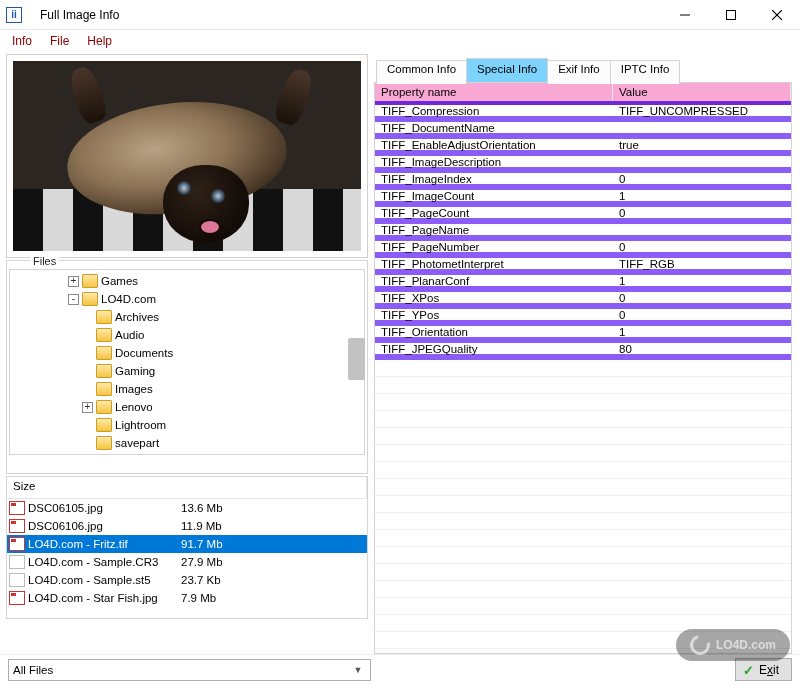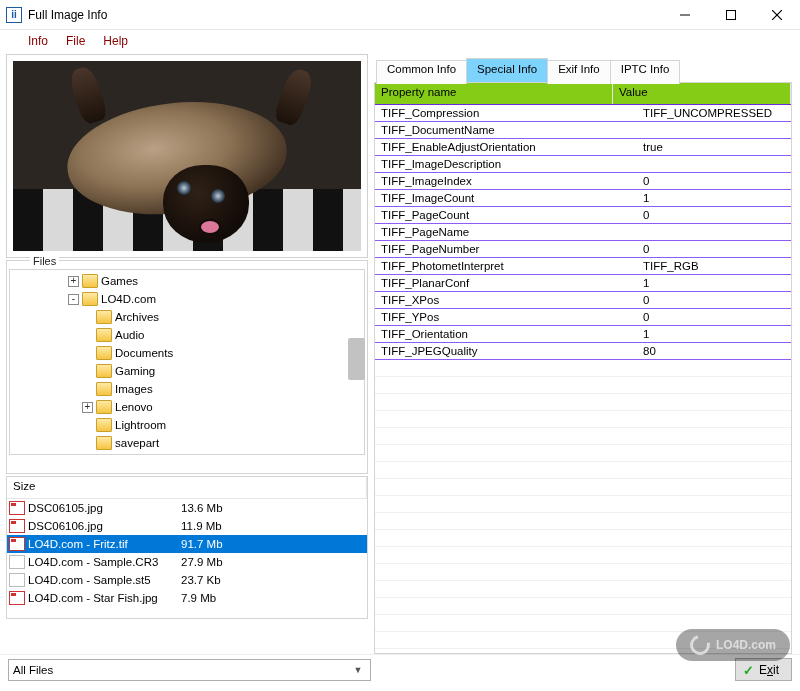--- a/index.html
+++ b/index.html
@@ -1,27 +1,27 @@
 <!DOCTYPE html>
 <html><head>
 <meta charset="utf-8">
 <style>
 * { box-sizing: border-box; margin: 0; padding: 0; font-family: "Segoe UI", Tahoma, sans-serif; font-size: 12px; }
 body { background: #fff; width: 800px; height: 691px; overflow: hidden; position: relative; }
 
 
-.titlebar { height: 30px; display: flex; align-items: center; padding: 0 0 0 6px; border-bottom: 1px solid #e5e5e5; }
+.titlebar { height: 30px; display: flex; align-items: center; padding: 0 0 0 6px; border-bottom: 1px solid #e5e5e5; gap: 12px; }
 .titlebar .icon-box { width: 16px; height: 16px; border: 1px solid #1e5aa0; display: flex; align-items: center; justify-content: center; color: #1e5aa0; font-weight: bold; font-size: 10px; margin-right: 6px; }
 .titlebar .title { flex: 1; }
 .win-controls { display: flex; height: 100%; }
 .win-btn { width: 46px; height: 100%; display: flex; align-items: center; justify-content: center; cursor: pointer; }
 .win-btn svg { width: 10px; height: 10px; }
 
 
-.menubar { height: 22px; display: flex; align-items: center; padding: 0 4px; gap: 2px; margin-left: 16px; }
+.menubar { height: 22px; display: flex; align-items: center; padding: 0 4px; gap: 2px; }
 .menubar .mi { padding: 2px 8px; color: #8b0000; cursor: pointer; }
 
 
 .main { display: flex; height: 602px; padding: 2px 6px 0 6px; gap: 4px; }
 .left-col { width: 362px; display: flex; flex-direction: column; gap: 2px; }
 .right-col { flex: 1; display: flex; flex-direction: column; }
 
 
 .panel { border: 1px solid #d0d0d0; background: #fff; position: relative; }
 .preview { height: 204px; padding: 6px; display: flex; }
@@ -71,25 +71,25 @@
 .gen-i { background: #fff; border: 1px solid #bbb; }
 .fl-row .fname { width: 147px; font-size: 11.5px; white-space: nowrap; overflow: hidden; }
 .fl-row .fsize { flex: 1; font-size: 11.5px; padding-left: 6px; }
 
 
 .tabs { display: flex; height: 24px; margin: 4px 0 0 4px; }
 .tab { padding: 4px 10px 2px 10px; border: 1px solid #d4d4d4; border-bottom: none; background: #fff; font-size: 11.5px; cursor: pointer; margin-right: -1px; position: relative; }
 .tab.active { background: #7dd3fc; z-index: 2; }
 .tab:not(.active) { top: 2px; padding-top: 2px; background: #fcfcfc; }
 .prop-panel { flex: 1; border: 1px solid #d4d4d4; margin: 0 2px 0 2px; overflow: hidden; display: flex; flex-direction: column; }
-.prop-head { display: flex; border-bottom: 1px solid #6d28d9; height: 22px; background: #84cc16; }
+.prop-head { display: flex; border-bottom: 4px solid #6d28d9; height: 22px; background: #f9a8d4; }
 .prop-head .pc { padding: 3px 6px; border-right: 1px solid #e5e5e5; font-size: 11.5px; }
 .pc-name { width: 238px; } .pc-val { flex: 1; }
 .prop-body { flex: 1; overflow-y: auto; }
-.prop-row { display: flex; height: 17px; align-items: center; border-bottom: 1px solid #8b5cf6; gap: 24px; }
+.prop-row { display: flex; height: 17px; align-items: center; border-bottom: 6px solid #8b5cf6; }
 .prop-row .pn { width: 238px; padding-left: 6px; font-size: 11.5px; }
 .prop-row .pv { flex: 1; padding-left: 6px; font-size: 11.5px; }
 .prop-blank { height: 17px; border-bottom: 1px solid #f0f0f0; }
 
 
 .bottom { height: 30px; display: flex; align-items: center; padding: 0 8px; gap: 0; border-top: 1px solid #eee; }
 .combo { flex: 0 0 363px; height: 22px; border: 1px solid #adadad; display: flex; align-items: center; padding: 0 4px; position: relative; background: #fff; }
 .combo .cv { flex: 1; font-size: 11.5px; }
 .combo .dd { width: 16px; text-align: center; font-size: 9px; color: #555; }
 .spacer { flex: 1; }

